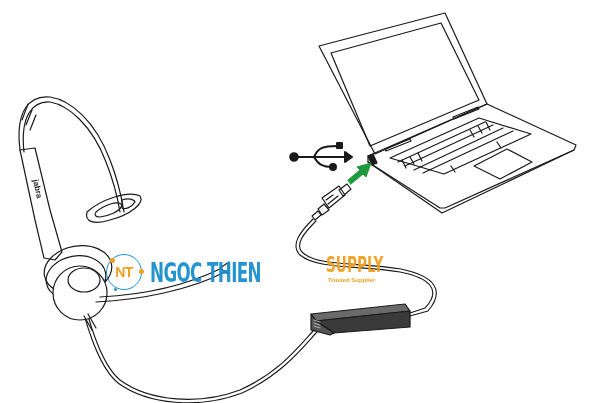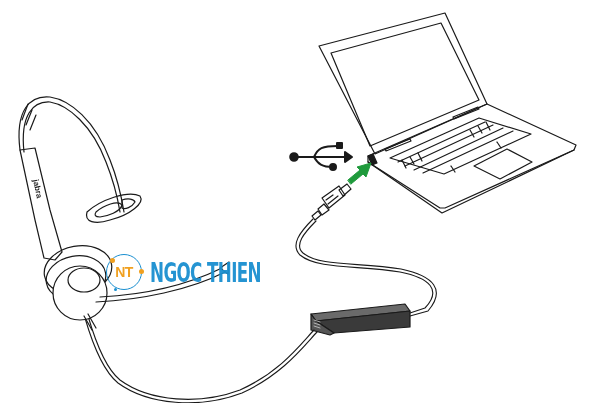--- a/index.html
+++ b/index.html
@@ -195,14 +195,18 @@
   </svg>
 
   <div class="wm">
     <div class="wm-badge">
       <span class="dot d1"></span>
       <span class="dot d2"></span>
       <span class="dot d3"></span>
       <span class="wm-badge-text">NT</span>
     </div>
     <div class="wm-name">NGOC THIEN</div>
+    <div class="wm-supply">
+      <div class="wm-supply-word">SUPPLY</div>
+      <div class="wm-tag">Trusted Supplier</div>
+    </div>
   </div>
 </div>
 
 </body></html>

